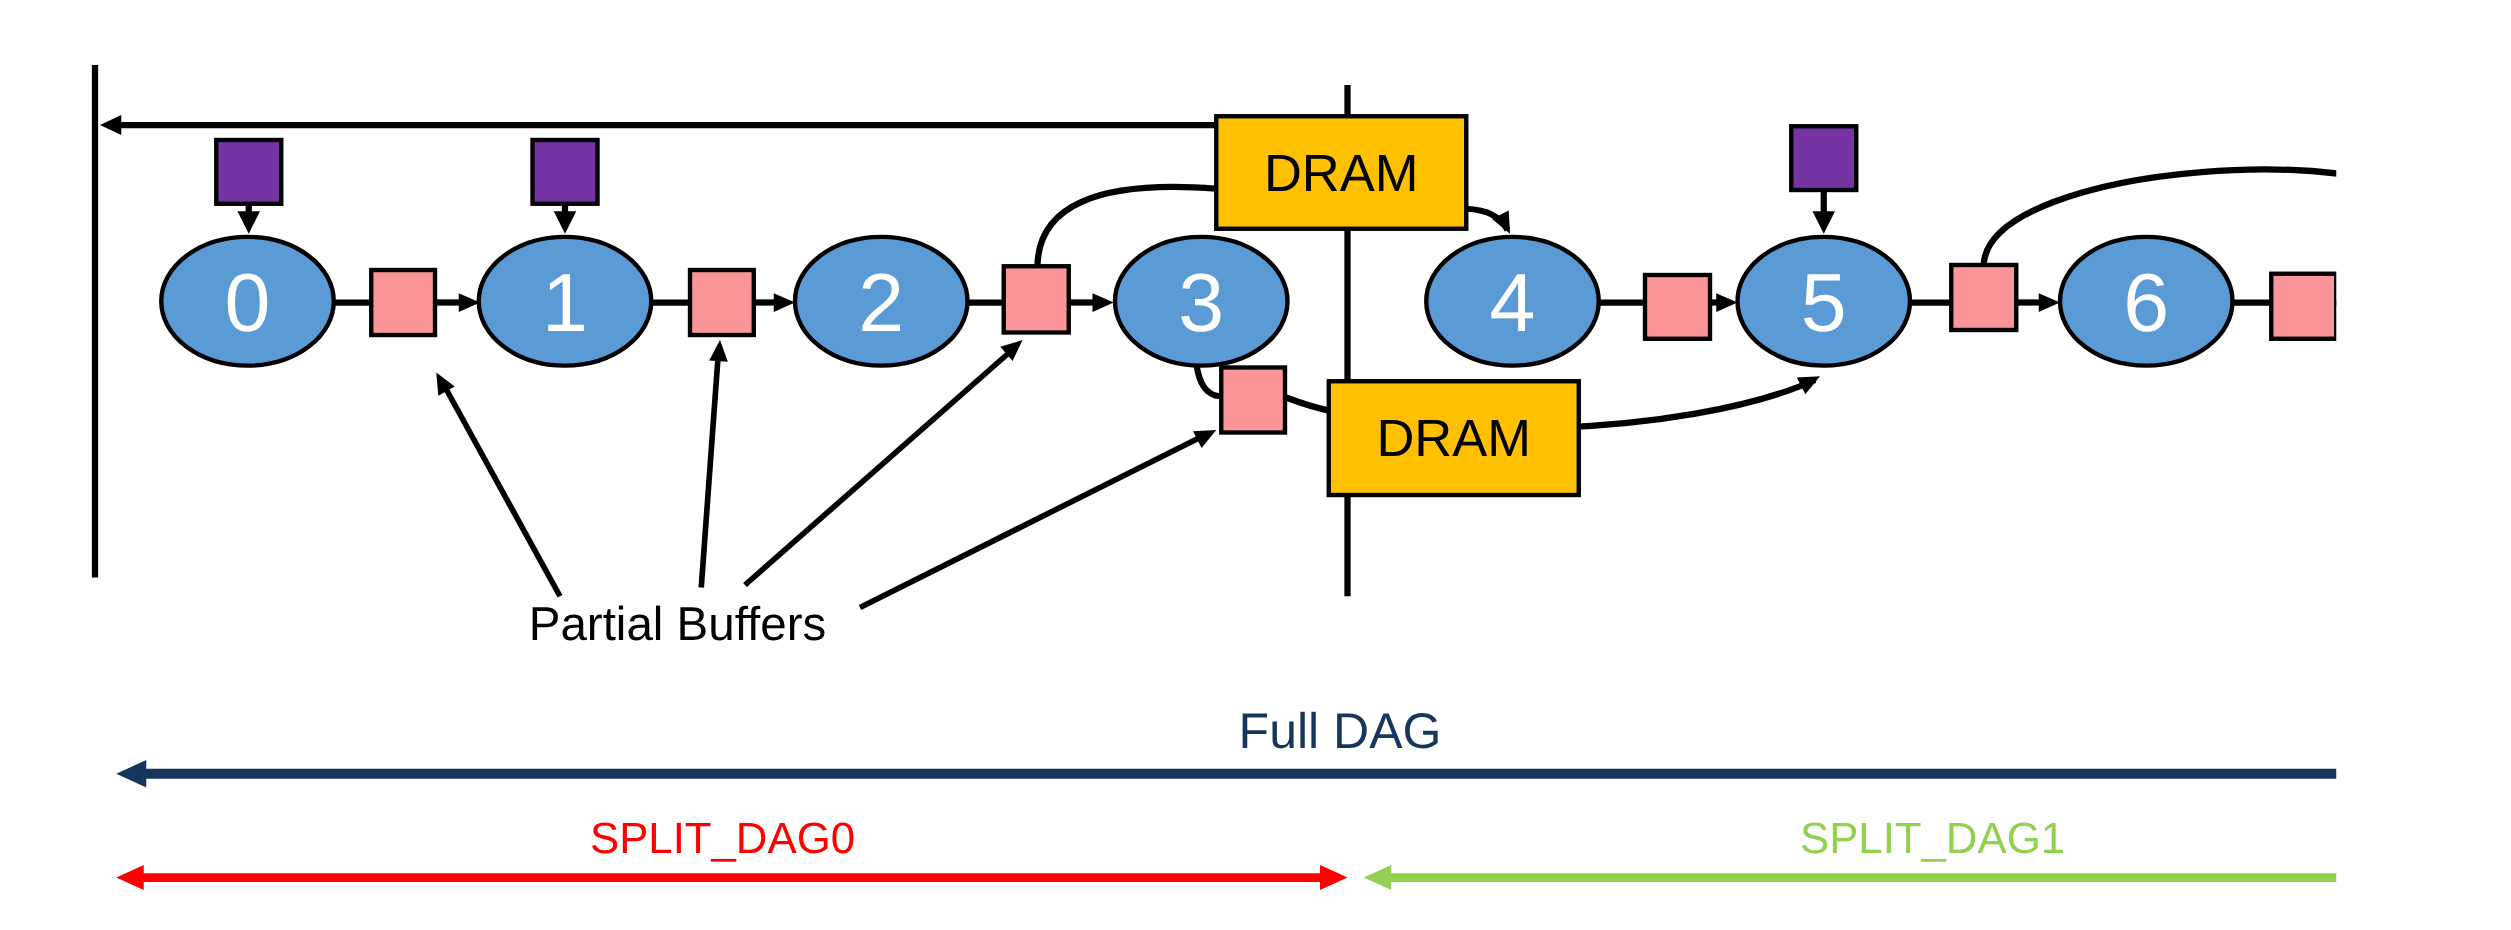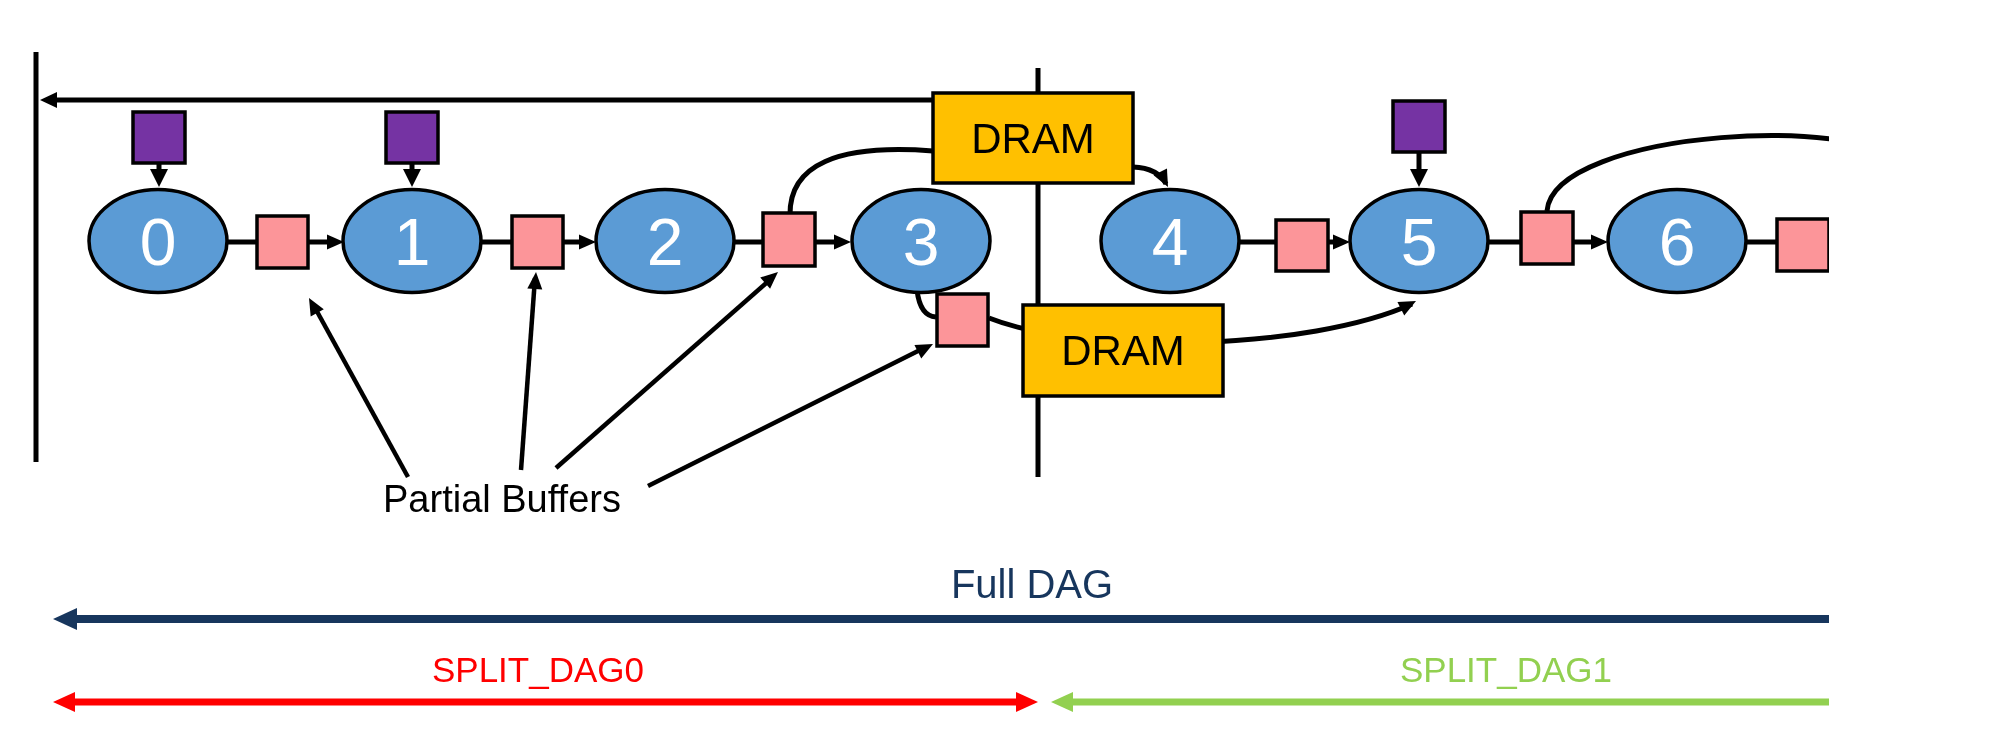--- a/index.html
+++ b/index.html
@@ -1,16 +1,16 @@
 <!DOCTYPE html>
 <html><head>
 <meta charset="utf-8">
 <style>
   html,body{margin:0;padding:0;background:#fff;}
-  .stage{position:relative;width:1829px;height:744px;background:#fff;overflow:hidden;}
+  .stage{position:relative;width:1829px;height:744px;background:#fff;overflow:hidden;margin-left:40px;}
   svg text{font-family:"Liberation Sans","DejaVu Sans",sans-serif;}
   .node-digit{font-size:66px;}
   .dram-text{font-size:42px;}
   .annot-text{font-size:38px;}
   .fulldag-text{font-size:40px;}
   .split-text{font-size:35px;}
 </style>
 </head>
 <body>
 

